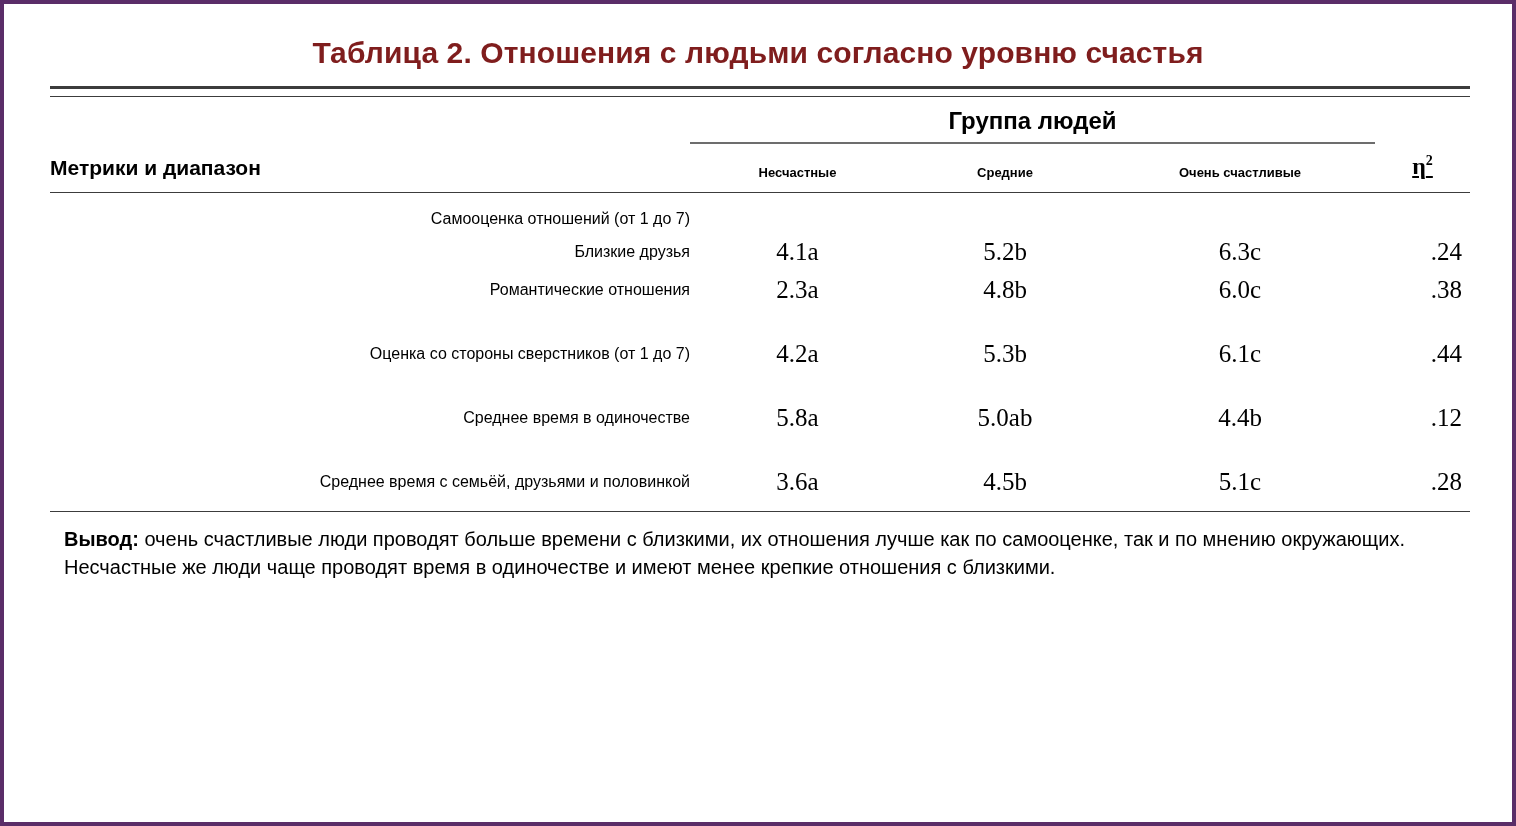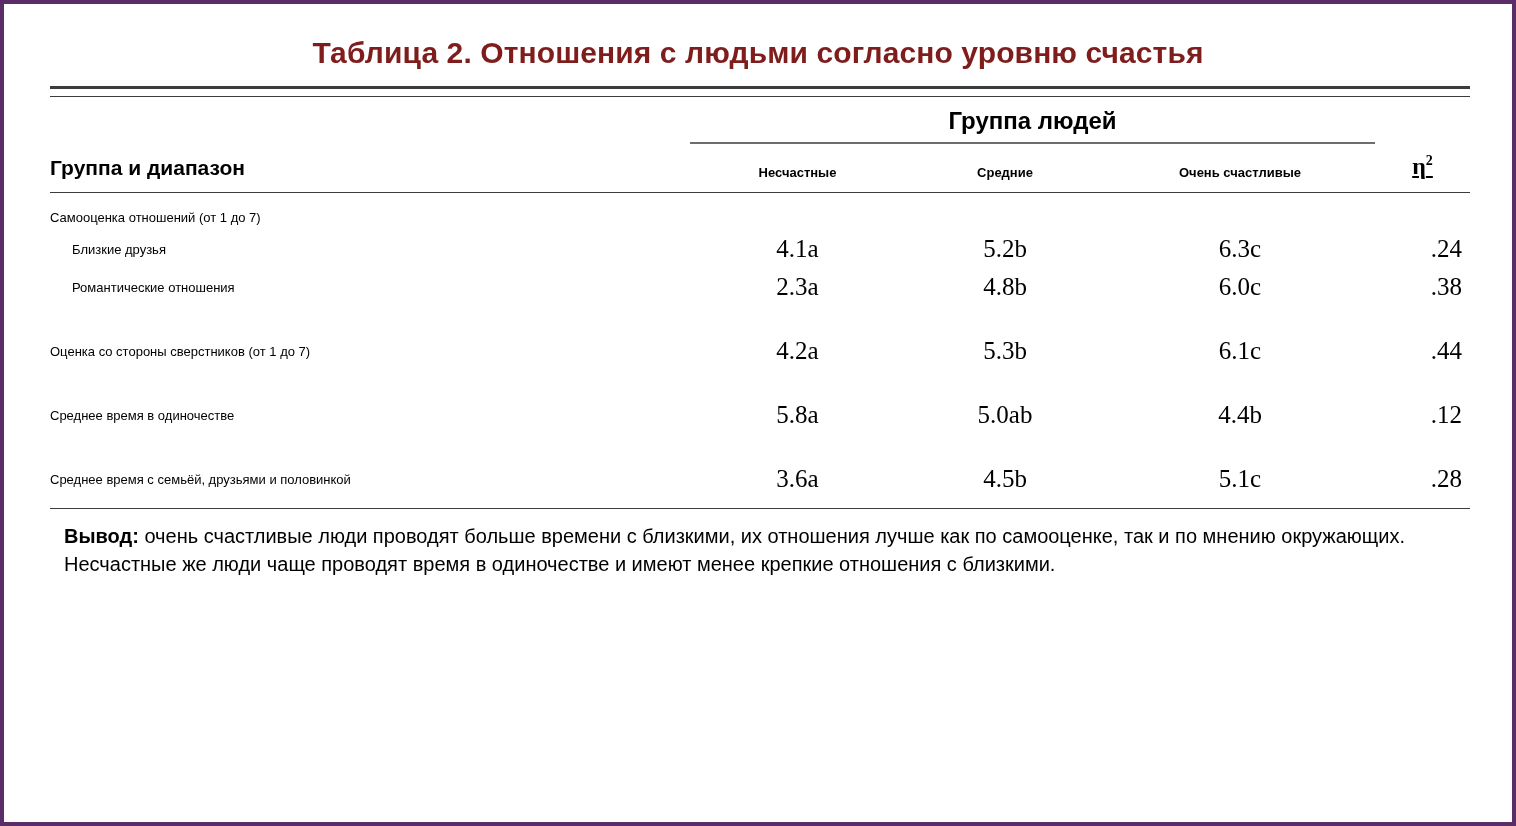--- a/index.html
+++ b/index.html
@@ -75,22 +75,22 @@
   .eta {
     font-family: "Liberation Serif", serif;
     font-style: normal;
     font-size: 24px;
     text-decoration: underline;
   }
   .eta sup {
     font-size: 14px;
   }
   .rowlabel {
-    font-size: 13px;
-    text-align: left;
+    font-size: 16px;
+    text-align: right;
     padding: 5px 0;
     white-space: nowrap;
   }
   .rowlabel.indent {
     padding-left: 22px;
   }
   .numcell {
     font-family: "Liberation Serif", serif;
     font-size: 25px;
     text-align: center;
@@ -150,21 +150,21 @@
           <td></td>
         </tr>
 
         <tr>
           <td></td>
           <td class="spanrule" colspan="3"></td>
           <td></td>
         </tr>
 
         <tr>
-          <td class="colhead-left">Группа и диапазон</td>
+          <td class="colhead-left">Метрики и диапазон</td>
           <td class="colhead">Несчастные</td>
           <td class="colhead">Средние</td>
           <td class="colhead">Очень счастливые</td>
           <td class="colhead eta"><span>η</span><sup>2</sup></td>
         </tr>
 
         <tr>
           <td class="rule-single" colspan="5"></td>
         </tr>
 

